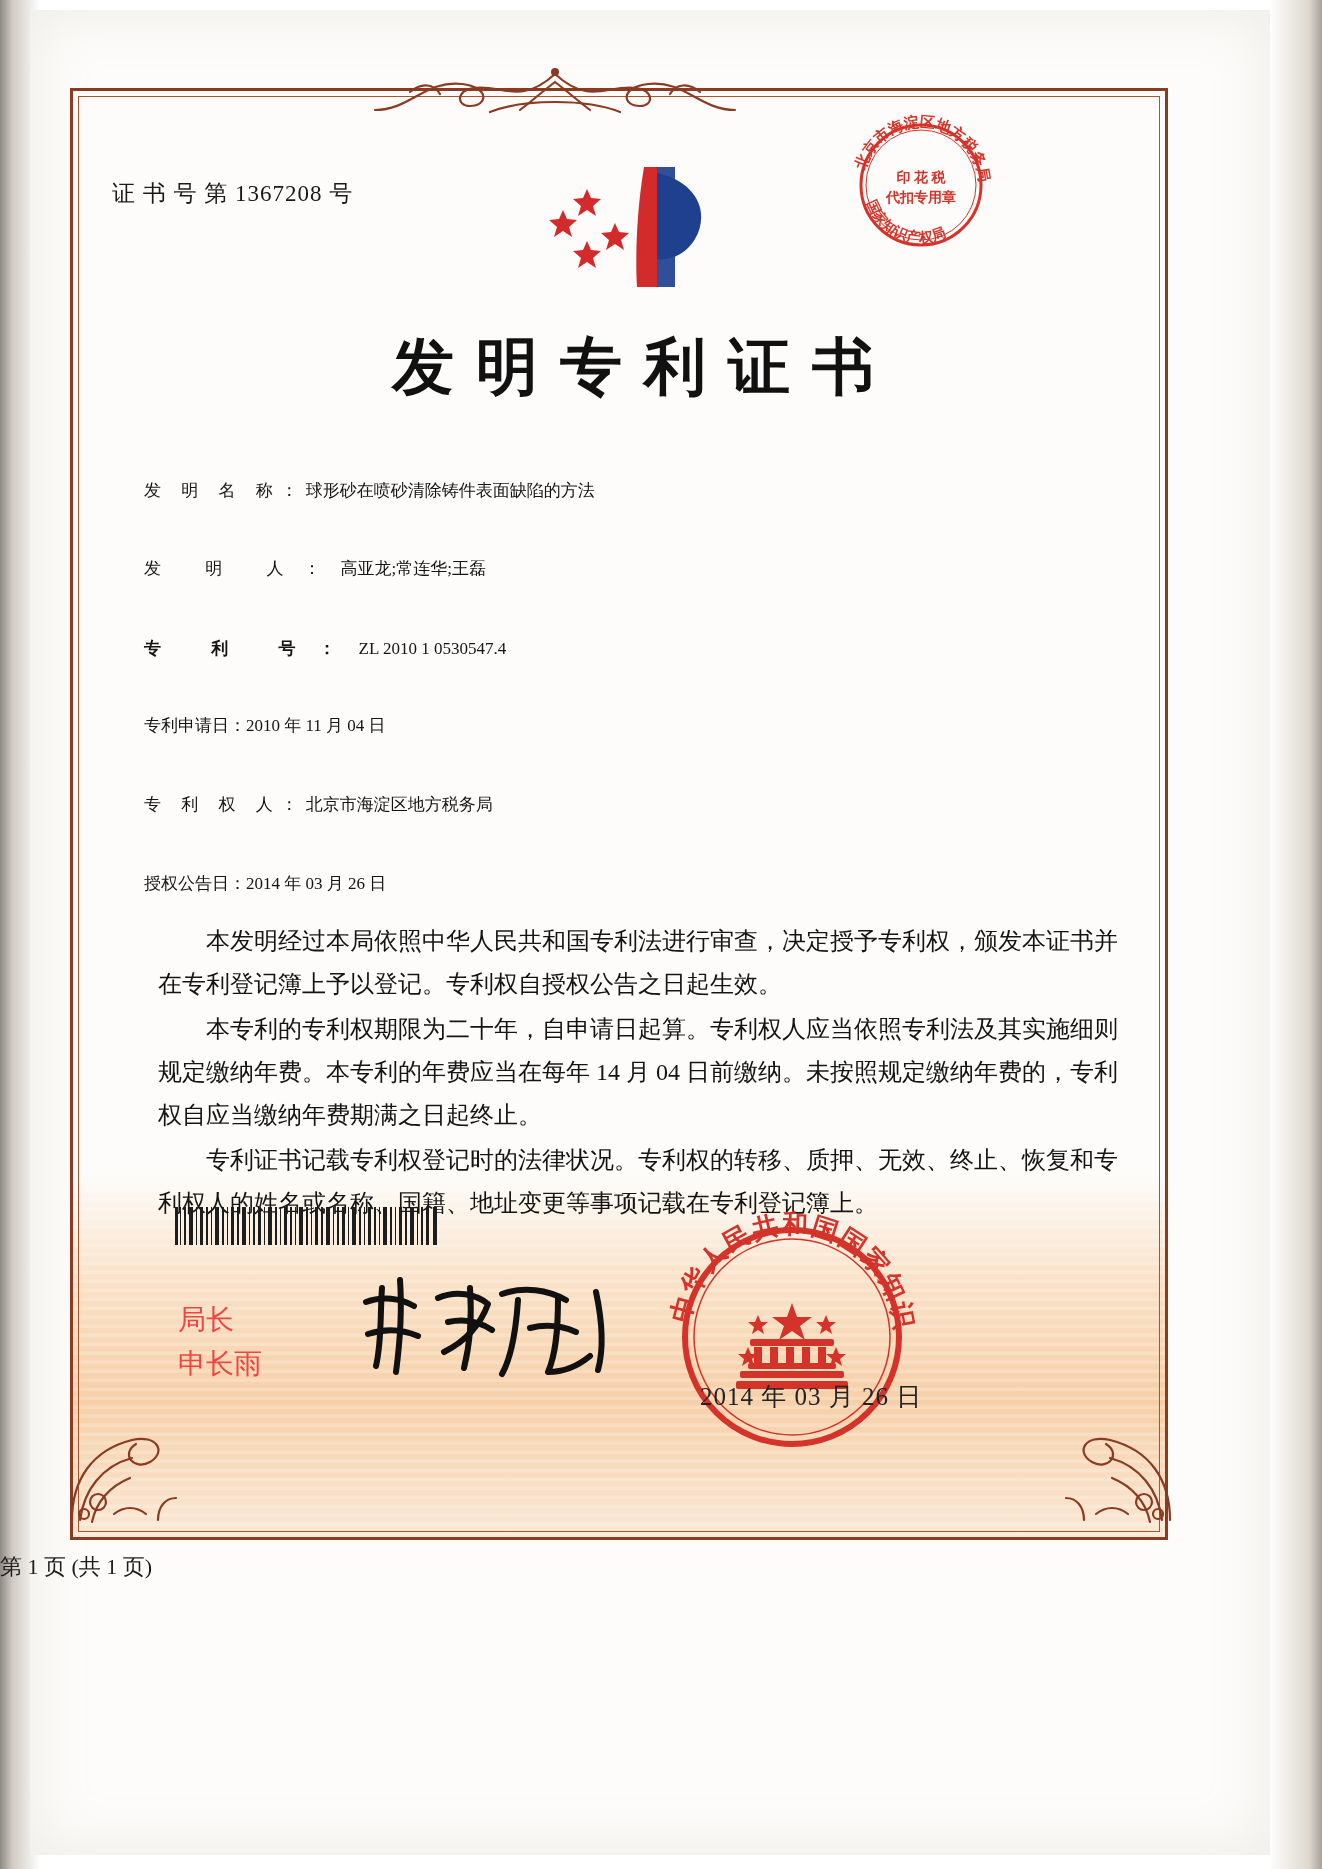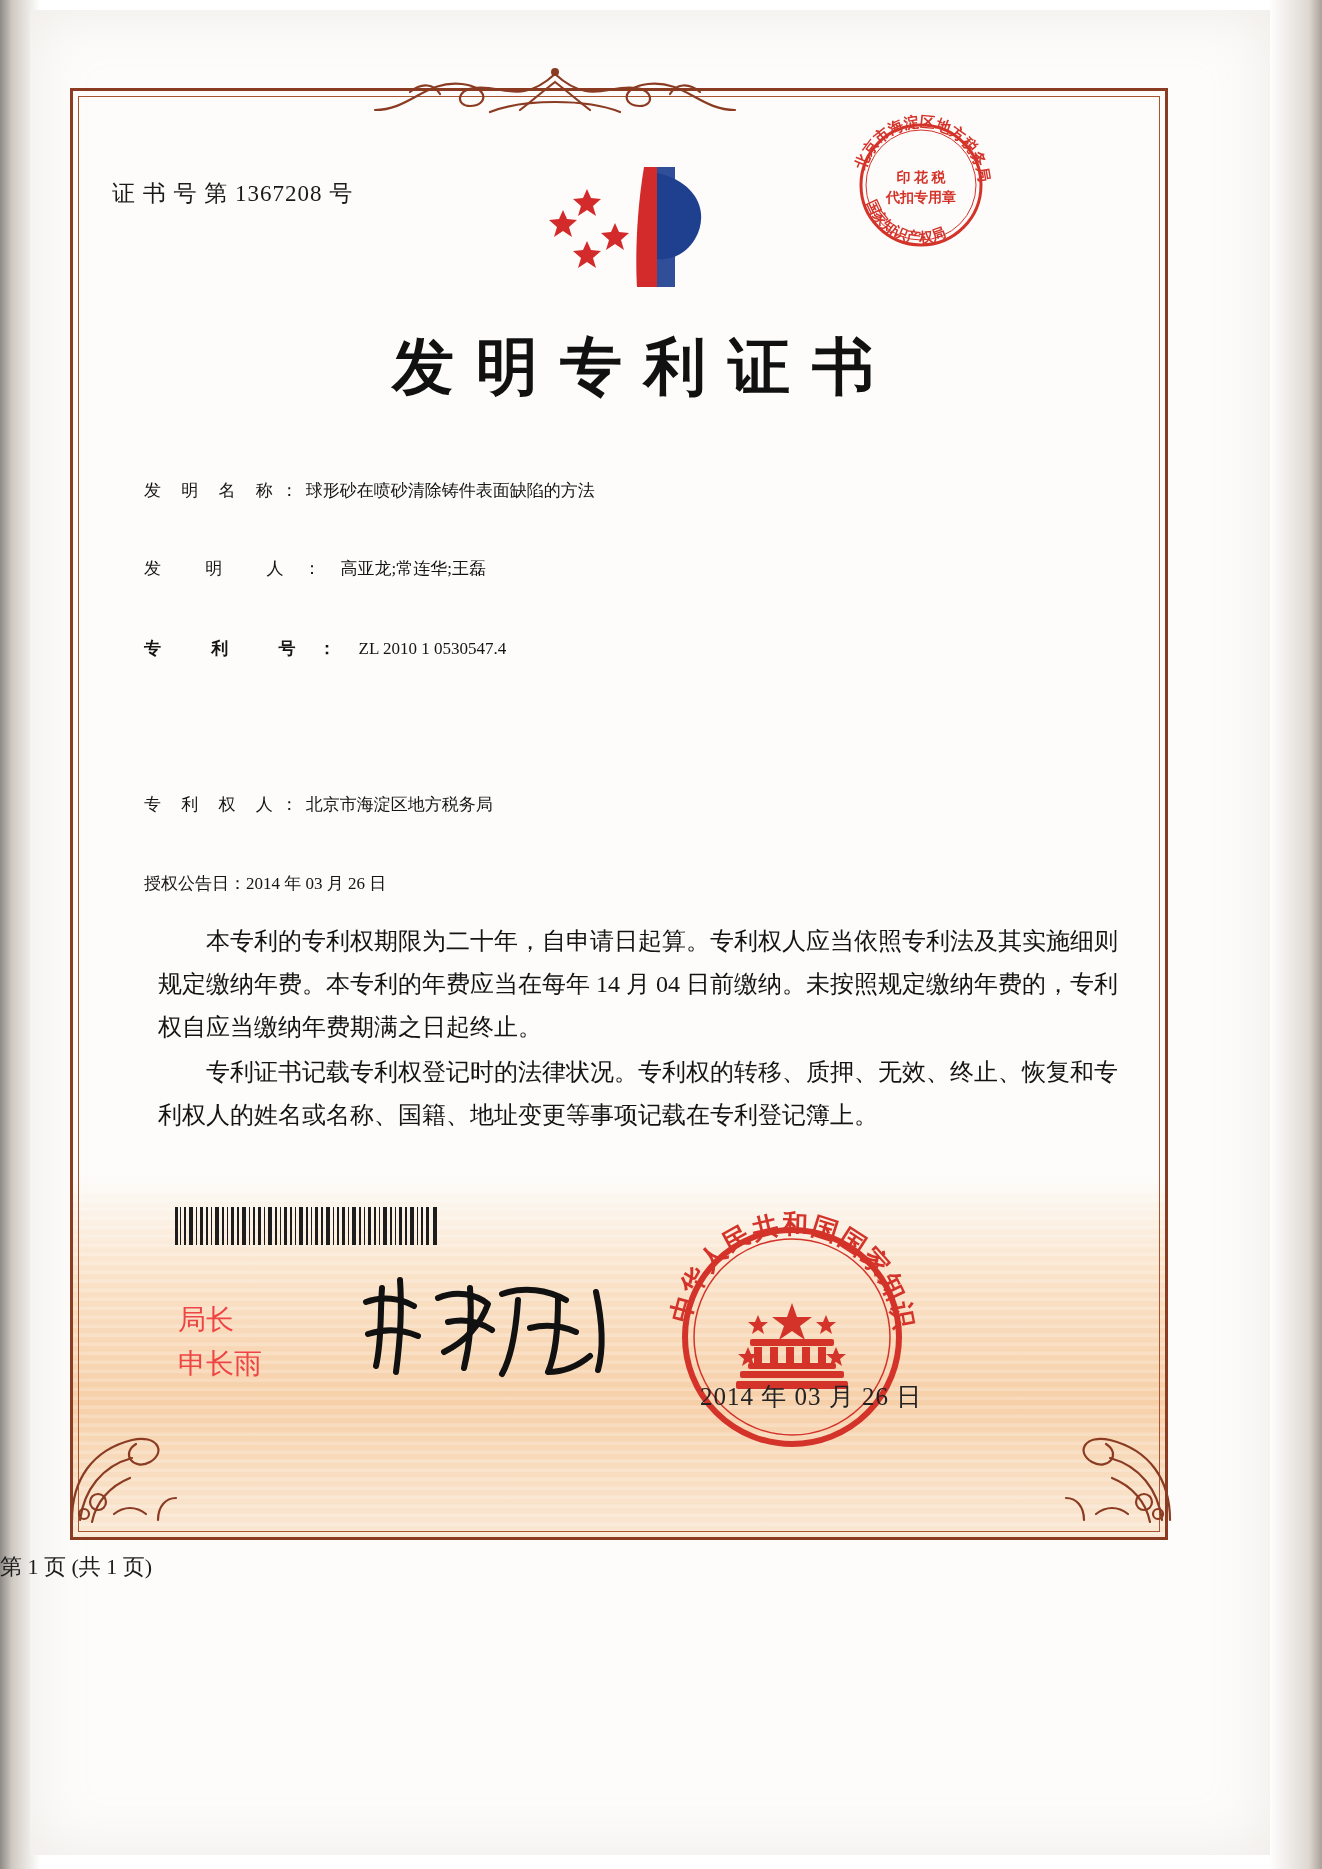--- a/index.html
+++ b/index.html
@@ -296,28 +296,32 @@
 
   <div class="field f1">
     <span class="lbl lbl-spread-a">发 明 名 称：</span><span class="val">球形砂在喷砂清除铸件表面缺陷的方法</span>
   </div>
   <div class="field f2">
     <span class="lbl lbl-spread-b">发 明 人：</span><span class="val">高亚龙;常连华;王磊</span>
   </div>
   <div class="field f3">
     <span class="lbl lbl-spread-c">专 利 号：</span><span class="val">ZL 2010 1 0530547.4</span>
   </div>
+  <div class="field f4">
+    <span class="lbl sp3">专利申请日：</span><span class="val">2010 年 11 月 04 日</span>
+  </div>
   <div class="field f5">
     <span class="lbl lbl-spread-d">专 利 权 人：</span><span class="val">北京市海淀区地方税务局</span>
   </div>
   <div class="field f6">
     <span class="lbl sp3">授权公告日：</span><span class="val">2014 年 03 月 26 日</span>
   </div>
 
   <div class="body-text">
+    <p>本发明经过本局依照中华人民共和国专利法进行审查，决定授予专利权，颁发本证书并在专利登记簿上予以登记。专利权自授权公告之日起生效。</p>
     <p>本专利的专利权期限为二十年，自申请日起算。专利权人应当依照专利法及其实施细则规定缴纳年费。本专利的年费应当在每年 14 月 04 日前缴纳。未按照规定缴纳年费的，专利权自应当缴纳年费期满之日起终止。</p>
     <p>专利证书记载专利权登记时的法律状况。专利权的转移、质押、无效、终止、恢复和专利权人的姓名或名称、国籍、地址变更等事项记载在专利登记簿上。</p>
   </div>
 
   <div class="barcode">
     <svg viewBox="0 0 265 38" width="265" height="38">
       <g fill="#1d1d1d">
         <rect x="0" y="0" width="3" height="38"></rect>
           <rect x="5" y="0" width="1" height="38"></rect>
         <rect x="9" y="0" width="2" height="38"></rect>

